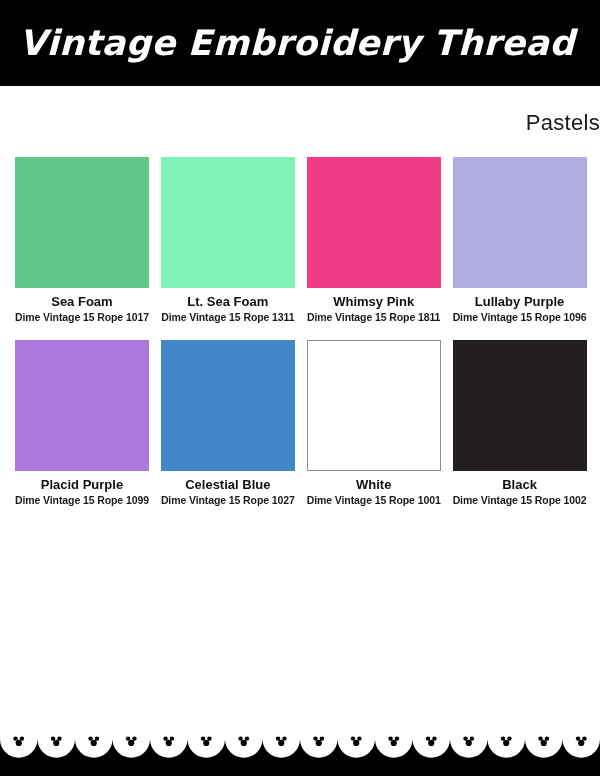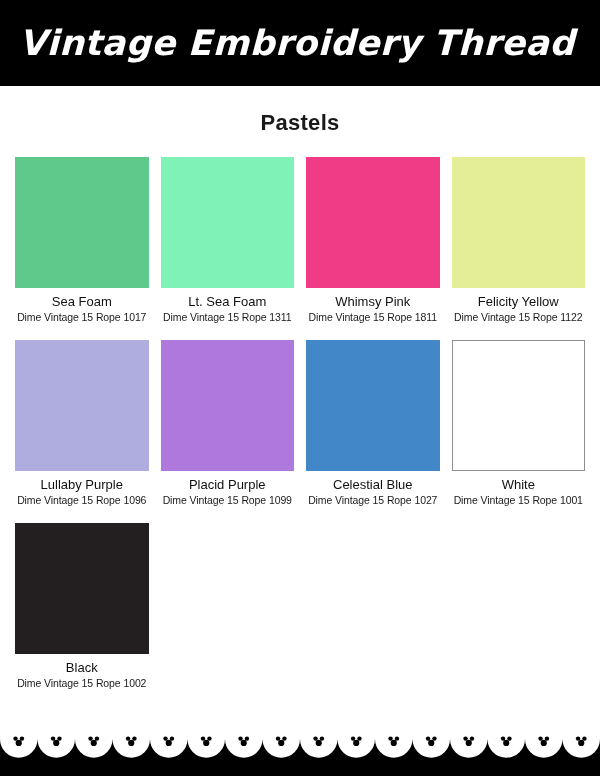--- a/index.html
+++ b/index.html
@@ -32,24 +32,24 @@
     font-weight: bold;
     font-style: italic;
     letter-spacing: 0.5px;
     line-height: 1;
     white-space: nowrap;
     transform: skewX(-4deg);
   }
 
   
   .section-heading {
-    text-align: center;
+    text-align: right;
     font-family: "Liberation Sans", sans-serif;
     font-size: 22px;
-    font-weight: 700;
+    font-weight: 400;
     color: #1a1a1a;
     margin-top: 24px;
     margin-bottom: 0;
     letter-spacing: 0.3px;
   }
 
   
   .swatch-grid {
     margin-top: 21px;
     padding: 0 15px;
@@ -70,31 +70,31 @@
     height: 131px;
     box-sizing: border-box;
   }
   .swatch-chip.outlined {
     border: 1px solid #8d8d8d;
   }
   .swatch-name {
     margin-top: 7px;
     font-family: "Liberation Sans", sans-serif;
     font-size: 13px;
-    font-weight: normal;
+    font-weight: bold;
     color: #111111;
     text-align: center;
     line-height: 1.1;
     white-space: nowrap;
   }
   .swatch-code {
     margin-top: 3px;
     font-family: "Liberation Sans", sans-serif;
     font-size: 10.5px;
-    font-weight: normal;
+    font-weight: bold;
     color: #1a1a1a;
     text-align: center;
     line-height: 1.1;
     white-space: nowrap;
     letter-spacing: -0.1px;
   }
 
   
   .footer-border {
     position: absolute;
@@ -133,25 +133,20 @@
       <div class="swatch-chip" style="background: rgb(127, 242, 184);"></div>
       <div class="swatch-name">Lt. Sea Foam</div>
       <div class="swatch-code">Dime Vintage 15 Rope 1311</div>
     </div>
     <div class="swatch-cell">
       <div class="swatch-chip" style="background: rgb(240, 60, 135);"></div>
       <div class="swatch-name">Whimsy Pink</div>
       <div class="swatch-code">Dime Vintage 15 Rope 1811</div>
     </div>
     <div class="swatch-cell">
-      <div class="swatch-chip" style="background: rgb(228, 238, 150);"></div>
-      <div class="swatch-name">Felicity Yellow</div>
-      <div class="swatch-code">Dime Vintage 15 Rope 1122</div>
-    </div>
-    <div class="swatch-cell">
       <div class="swatch-chip" style="background: rgb(175, 172, 223);"></div>
       <div class="swatch-name">Lullaby Purple</div>
       <div class="swatch-code">Dime Vintage 15 Rope 1096</div>
     </div>
     <div class="swatch-cell">
       <div class="swatch-chip" style="background: rgb(175, 120, 220);"></div>
       <div class="swatch-name">Placid Purple</div>
       <div class="swatch-code">Dime Vintage 15 Rope 1099</div>
     </div>
     <div class="swatch-cell">

